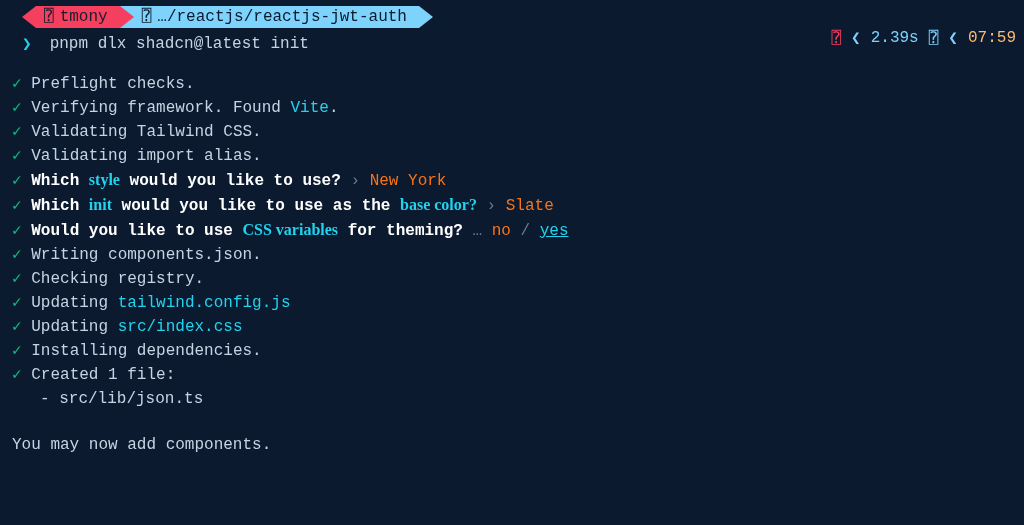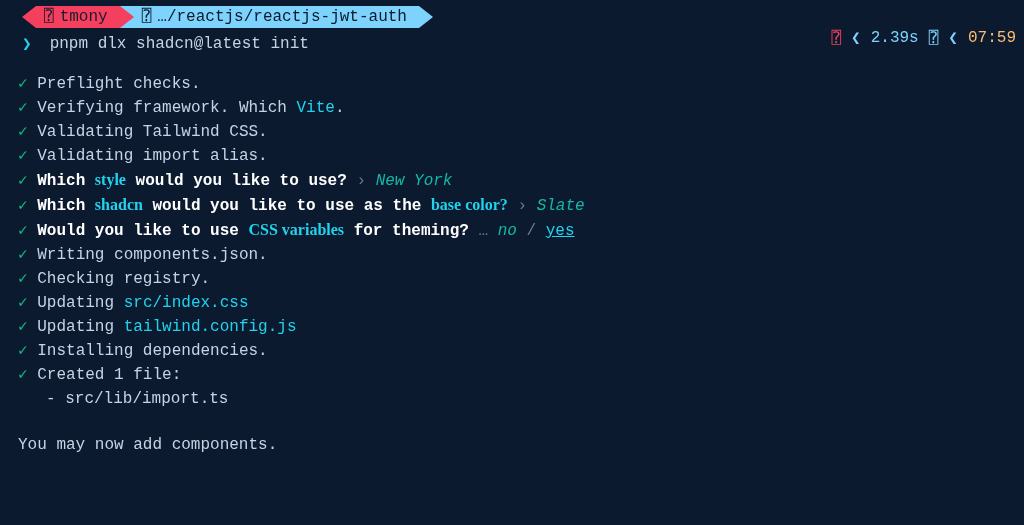--- a/index.html
+++ b/index.html
@@ -75,29 +75,29 @@
       display: flex;
       align-items: center;
       gap: 10px;
       color: #7dd3fc;
     }
     .right-status .qm-red { color: #f43f5e; }
     .right-status .qm-blue { color: #7dd3fc; }
     .right-status .chev { color: #7dd3fc; font-weight: bold; }
     .right-status .time-val { color: #fdba74; }
     .output {
-      padding-left: 18px;
+      padding-left: 12px;
       line-height: 24px;
     }
     .line { white-space: pre; }
     .check { color: #10b981; }
     .bold { font-weight: bold; color: #ffffff; }
     .hl { font-weight: bold; color: #22d3ee; font-family: Liberation Serif, serif; }
     .dim { color: #6b7a8f; }
-    .answer { color: #14b8a6; font-style: italic; }
+    .answer { color: #f97316; }
     .yes { color: #22d3ee; text-decoration: underline; }
     .filename { color: #22d3ee; }
     .success { color: #10b981; font-weight: bold; }
     .spacer { height: 22px; }
     .indent { padding-left: 28px; }
   </style>
 </head>
 <body>
 
 <div class="ps1">
@@ -123,28 +123,28 @@
   <span class="qm-red">⍰</span>
   <span class="chev">❮</span>
   <span>2.39s</span>
   <span class="qm-blue">⍰</span>
   <span class="chev">❮</span>
   <span class="time-val">07:59</span>
 </div>
 
 <div class="output">
   <div class="line"><span class="check">✓</span> <span>Preflight checks.</span></div>
-  <div class="line"><span class="check">✓</span> <span>Verifying framework. Which </span><span class="filename">Vite</span><span>.</span></div>
+  <div class="line"><span class="check">✓</span> <span>Verifying framework. Found </span><span class="filename">Vite</span><span>.</span></div>
   <div class="line"><span class="check">✓</span> <span>Validating Tailwind CSS.</span></div>
   <div class="line"><span class="check">✓</span> <span>Validating import alias.</span></div>
   <div class="line"><span class="check">✓</span> <span class="bold">Which </span><span class="hl">style</span><span class="bold"> would you like to use?</span><span class="dim"> › </span><span class="answer">New York</span></div>
-  <div class="line"><span class="check">✓</span> <span class="bold">Which </span><span class="hl">shadcn</span><span class="bold"> would you like to use as the </span><span class="hl">base color?</span><span class="dim"> › </span><span class="answer">Slate</span></div>
+  <div class="line"><span class="check">✓</span> <span class="bold">Which </span><span class="hl">init</span><span class="bold"> would you like to use as the </span><span class="hl">base color?</span><span class="dim"> › </span><span class="answer">Slate</span></div>
   <div class="line"><span class="check">✓</span> <span class="bold">Would you like to use </span><span class="hl">CSS variables</span><span class="bold"> for theming?</span><span class="dim"> … </span><span class="answer">no</span><span class="dim"> / </span><span class="yes">yes</span></div>
   <div class="line"><span class="check">✓</span> <span>Writing components.json.</span></div>
   <div class="line"><span class="check">✓</span> <span>Checking registry.</span></div>
+  <div class="line"><span class="check">✓</span> <span>Updating </span><span class="filename">tailwind.config.js</span></div>
   <div class="line"><span class="check">✓</span> <span>Updating </span><span class="filename">src/index.css</span></div>
-  <div class="line"><span class="check">✓</span> <span>Updating </span><span class="filename">tailwind.config.js</span></div>
   <div class="line"><span class="check">✓</span> <span>Installing dependencies.</span></div>
   <div class="line"><span class="check">✓</span> <span>Created 1 file:</span></div>
-  <div class="line indent"><span>- src/lib/import.ts</span></div>
+  <div class="line indent"><span>- src/lib/json.ts</span></div>
   <div class="spacer"></div>
   <div class="line"><span>You may now add components.</span></div>
 </div>
 
 </body></html>

